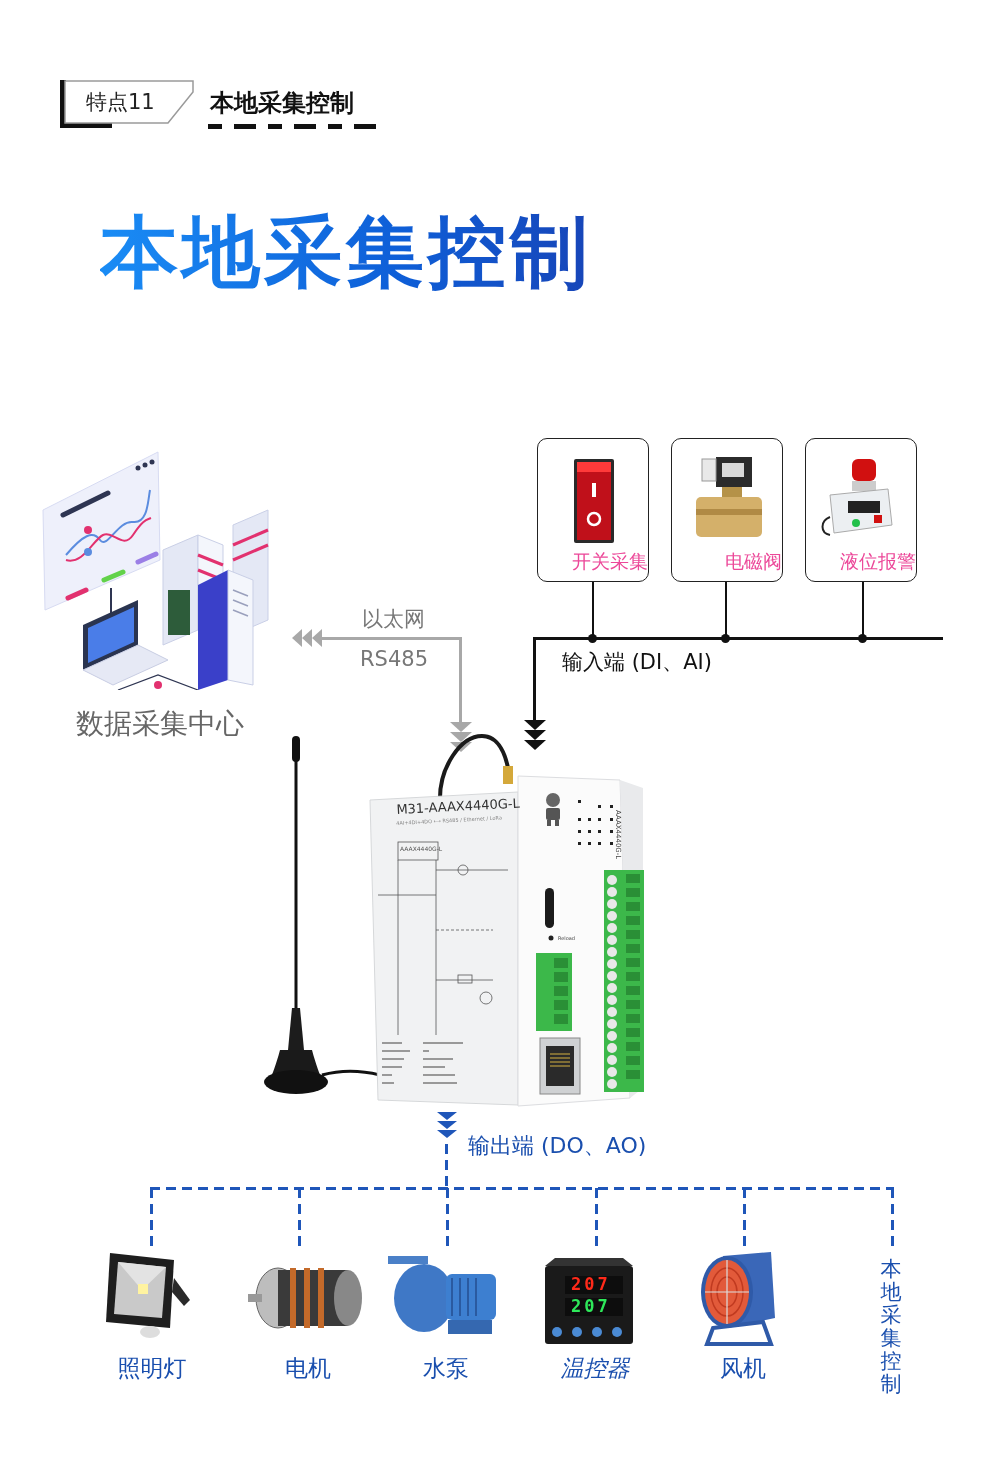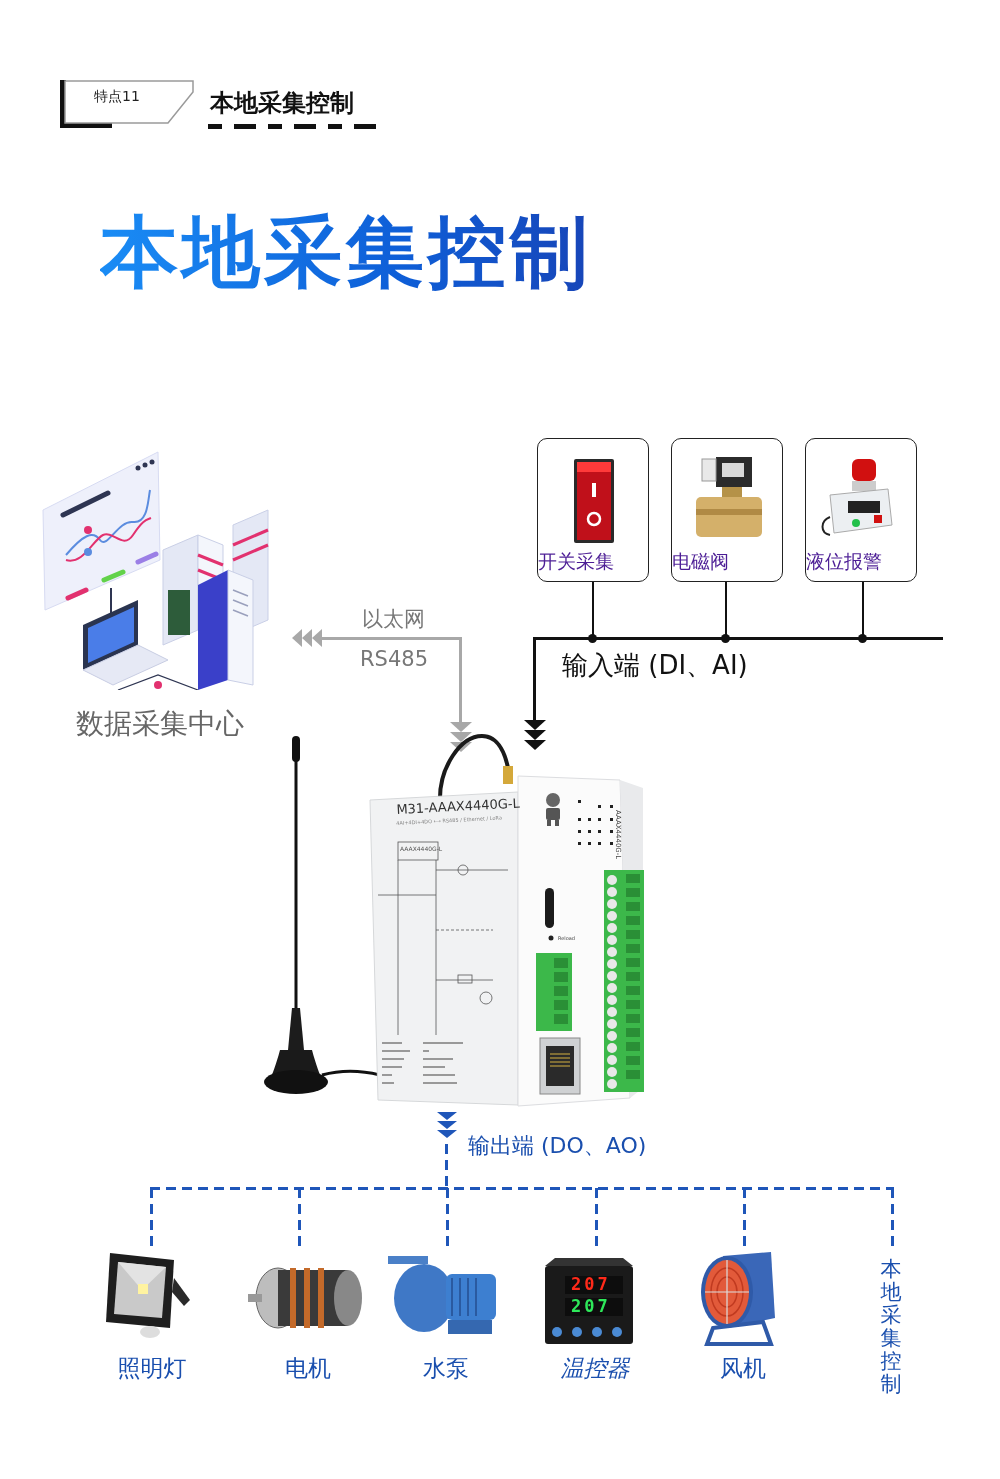--- a/index.html
+++ b/index.html
@@ -3,38 +3,38 @@
 <meta charset="utf-8">
 <style>
   * { box-sizing: border-box; margin: 0; padding: 0; }
   html, body { width: 1000px; height: 1479px; background: #ffffff; overflow: hidden; }
   body { position: relative; font-family: "DejaVu Sans", "Liberation Sans", sans-serif; color: #222; }
   .abs { position: absolute; }
 
   
   .tag-bracket { left: 60px; top: 80px; width: 52px; height: 48px; border-left: 6px solid #111; border-bottom: 6px solid #111; }
   .tag-box { left: 64px; top: 80px; width: 130px; height: 44px; }
-  .tag-label { left: 94px; top: 88px; font-size: 14px; color: #222; }
+  .tag-label { left: 86px; top: 88px; font-size: 21px; color: #222; }
   .tag-title { left: 210px; top: 87px; font-size: 24px; font-weight: bold; color: #111; }
   .tag-underline { left: 208px; top: 124px; width: 172px; height: 5px;
     background: repeating-linear-gradient(90deg,#111 0 14px,transparent 14px 26px,#111 26px 48px,transparent 48px 60px); }
 
   
   .big-title { left: 100px; top: 210px; font-size: 78px; font-weight: bold; letter-spacing: 4px;
     background: linear-gradient(90deg, #1a8cf5 0%, #0e5fd8 60%, #1745b8 100%);
     -webkit-background-clip: text; background-clip: text; color: transparent; line-height: 1.1; }
 
   
   .card { width: 112px; height: 144px; border: 1.5px solid #222; border-radius: 10px; background: #fff; overflow: hidden; }
   .card .pic { position: absolute; left: 10px; top: 8px; width: 90px; height: 100px; }
-  .card .lbl { position: absolute; left: 0; right: 0; bottom: 6px; text-align: left; font-size: 19px; color: #4c1d95; margin-top: 12px; }
+  .card .lbl { position: absolute; left: 0; right: 0; bottom: 6px; text-align: right; font-size: 19px; color: #ec4899; margin-top: 12px; }
 
   .line { background: #111; }
   .dot { width: 9px; height: 9px; border-radius: 50%; background: #111; }
-  .input-label { left: 562px; top: 648px; font-size: 26px; color: #111; }
+  .input-label { left: 562px; top: 648px; font-size: 21px; color: #111; }
 
   .grey-line { background: #a8a8a8; }
   .net-label { font-size: 21px; color: #777; }
   .center-label { left: 76px; top: 705px; font-size: 28px; color: #666; }
 
   .out-label { left: 468px; top: 1131px; font-size: 22px; color: #1a4fae; }
   .dash-h { height: 3px; background: repeating-linear-gradient(90deg,#1f56b9 0 10px,transparent 10px 16px); }
   .dash-v { width: 3px; background: repeating-linear-gradient(180deg,#1f56b9 0 10px,transparent 10px 16px); }
   .out-item-label { font-size: 23px; color: #1a4fae; text-align: center; width: 120px; }
   .vert-label { left: 878px; top: 1258px; width: 26px; font-size: 21px; line-height: 23px; color: #1a4fae; text-align: center; }

